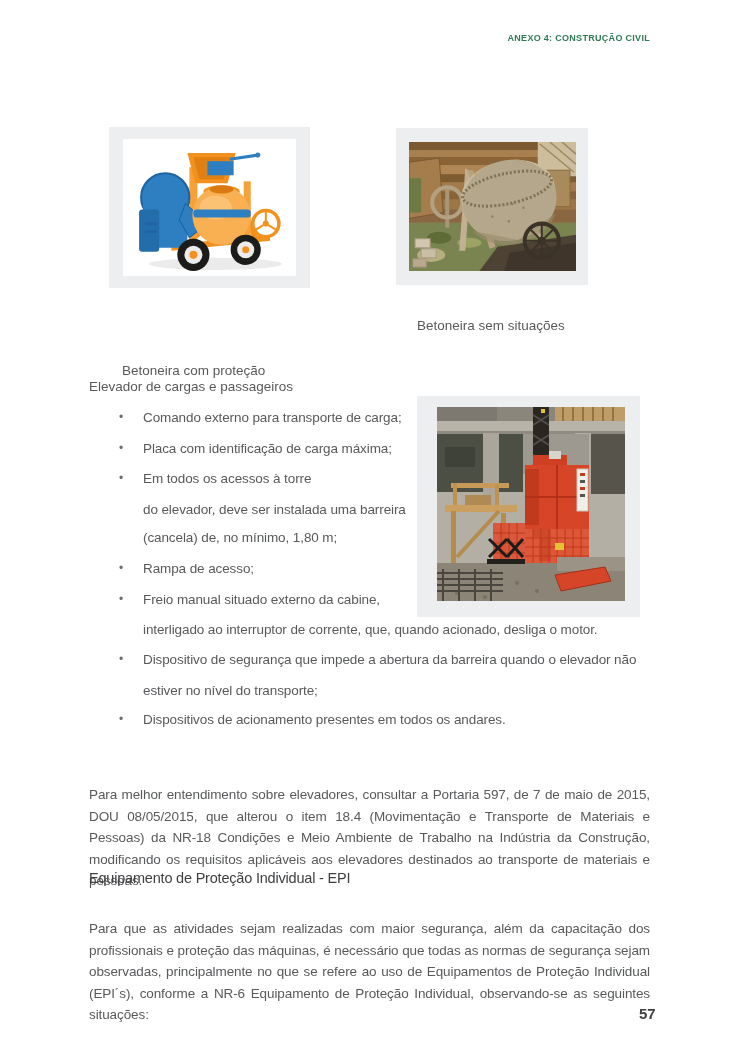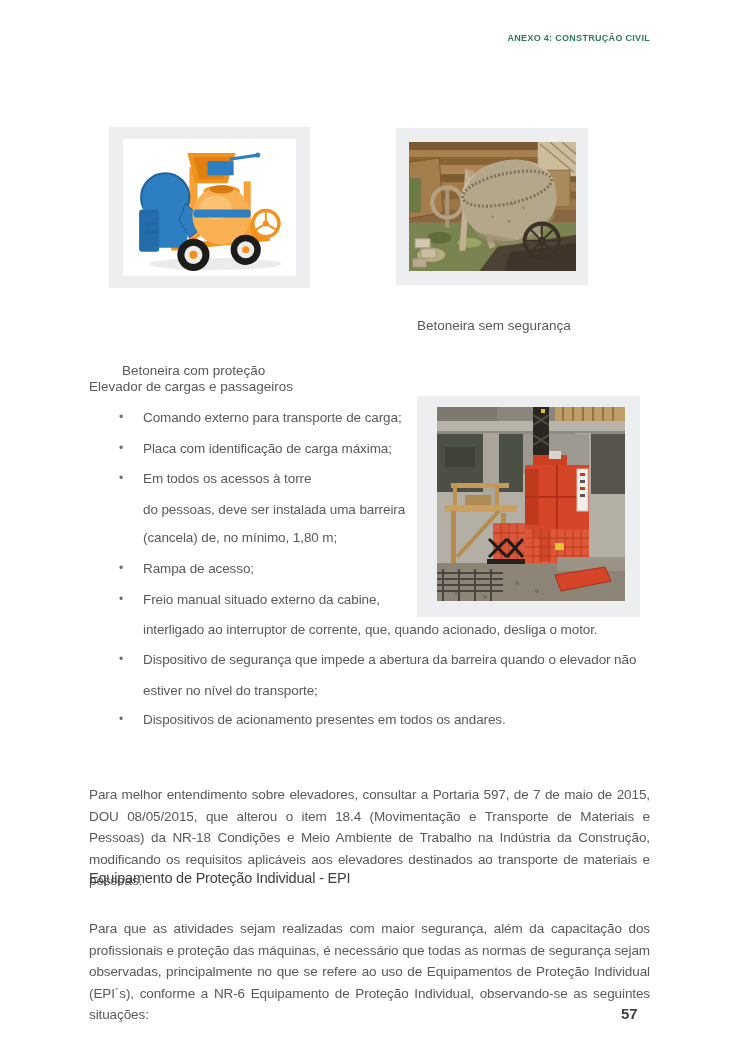--- a/index.html
+++ b/index.html
@@ -19,21 +19,21 @@
   .bl{position:absolute;left:143px;font-size:13.5px;letter-spacing:-0.1px;white-space:nowrap;color:#58595b;}
   .bl .dot{position:absolute;left:-24px;top:0;font-size:12px;color:#6d6e70;}
   .para{
     position:absolute;left:89px;width:561px;font-size:13.5px;letter-spacing:-0.1px;
     line-height:21.5px;text-align:justify;color:#58595b;margin-top:29px;
   }
   .epi-h{
     position:absolute;left:89px;top:858px;font-size:14.5px;font-weight:400;
     letter-spacing:-0.2px;color:#3f4042;white-space:nowrap;
   }
-  .pagenum{position:absolute;left:621px;top:1005px;font-size:15px;font-weight:700;color:#414042;}
+  .pagenum{position:absolute;left:639px;top:1005px;font-size:15px;font-weight:700;color:#414042;}
 </style>
 </head>
 <body>
 
 <div class="page">
 
   <div class="hdr">ANEXO 4: CONSTRUÇÃO CIVIL</div>
 
   <div class="frame" style="left:109px;top:127px;width:201px;height:161px;">
     <div class="photo" style="left:14px;top:12px;right:14px;bottom:12px;">
@@ -125,21 +125,21 @@
         <line x1="132" y1="81" x2="132" y2="115" stroke="#3c3328" stroke-width="2"></line>
         <line x1="115" y1="98" x2="149" y2="98" stroke="#3c3328" stroke-width="2"></line>
         <line x1="120" y1="86" x2="144" y2="110" stroke="#3c3328" stroke-width="2"></line>
         <line x1="144" y1="86" x2="120" y2="110" stroke="#3c3328" stroke-width="2"></line>
         <circle cx="132" cy="98" r="4" fill="#3c3328"></circle>
       </svg>
     </div>
   </div>
 
   <div class="caption" style="left:122px;margin-top:45px;">Betoneira com proteção</div>
-  <div class="caption" style="left:417px;">Betoneira sem segurança</div>
+  <div class="caption" style="left:417px;">Betoneira sem situações</div>
 
   <div class="intro">Elevador de cargas e passageiros</div>
 
   <div class="frame" style="left:417px;top:396px;width:223px;height:221px;">
     <div class="photo" style="left:20px;top:11px;right:15px;bottom:16px;">
       <svg viewBox="0 0 188 194" preserveAspectRatio="none" xmlns="http://www.w3.org/2000/svg">
         <rect width="188" height="194" fill="#b3afa5"></rect>
         <rect x="0" y="0" width="188" height="16" fill="#8a867c"></rect>
         <rect x="118" y="0" width="70" height="26" fill="#bf9d68"></rect>
         <line x1="126" y1="0" x2="126" y2="26" stroke="#96733f" stroke-width="2"></line>
@@ -205,21 +205,21 @@
   </div>
   <div class="bl" style="top:441px;">
     <span class="dot">•</span>
     <span>Placa com identificação de carga máxima;</span>
   </div>
   <div class="bl" style="top:471px;">
     <span class="dot">•</span>
     <span>Em todos os acessos à torre</span>
   </div>
   <div class="bl" style="top:502px;">
-    <span>do pessoas, deve ser instalada uma barreira</span>
+    <span>do elevador, deve ser instalada uma barreira</span>
   </div>
   <div class="bl" style="top:530px;">
     <span>(cancela) de, no mínimo, 1,80 m;</span>
   </div>
   <div class="bl" style="top:561px;">
     <span class="dot">•</span>
     <span>Rampa de acesso;</span>
   </div>
   <div class="bl" style="top:592px;">
     <span class="dot">•</span>

